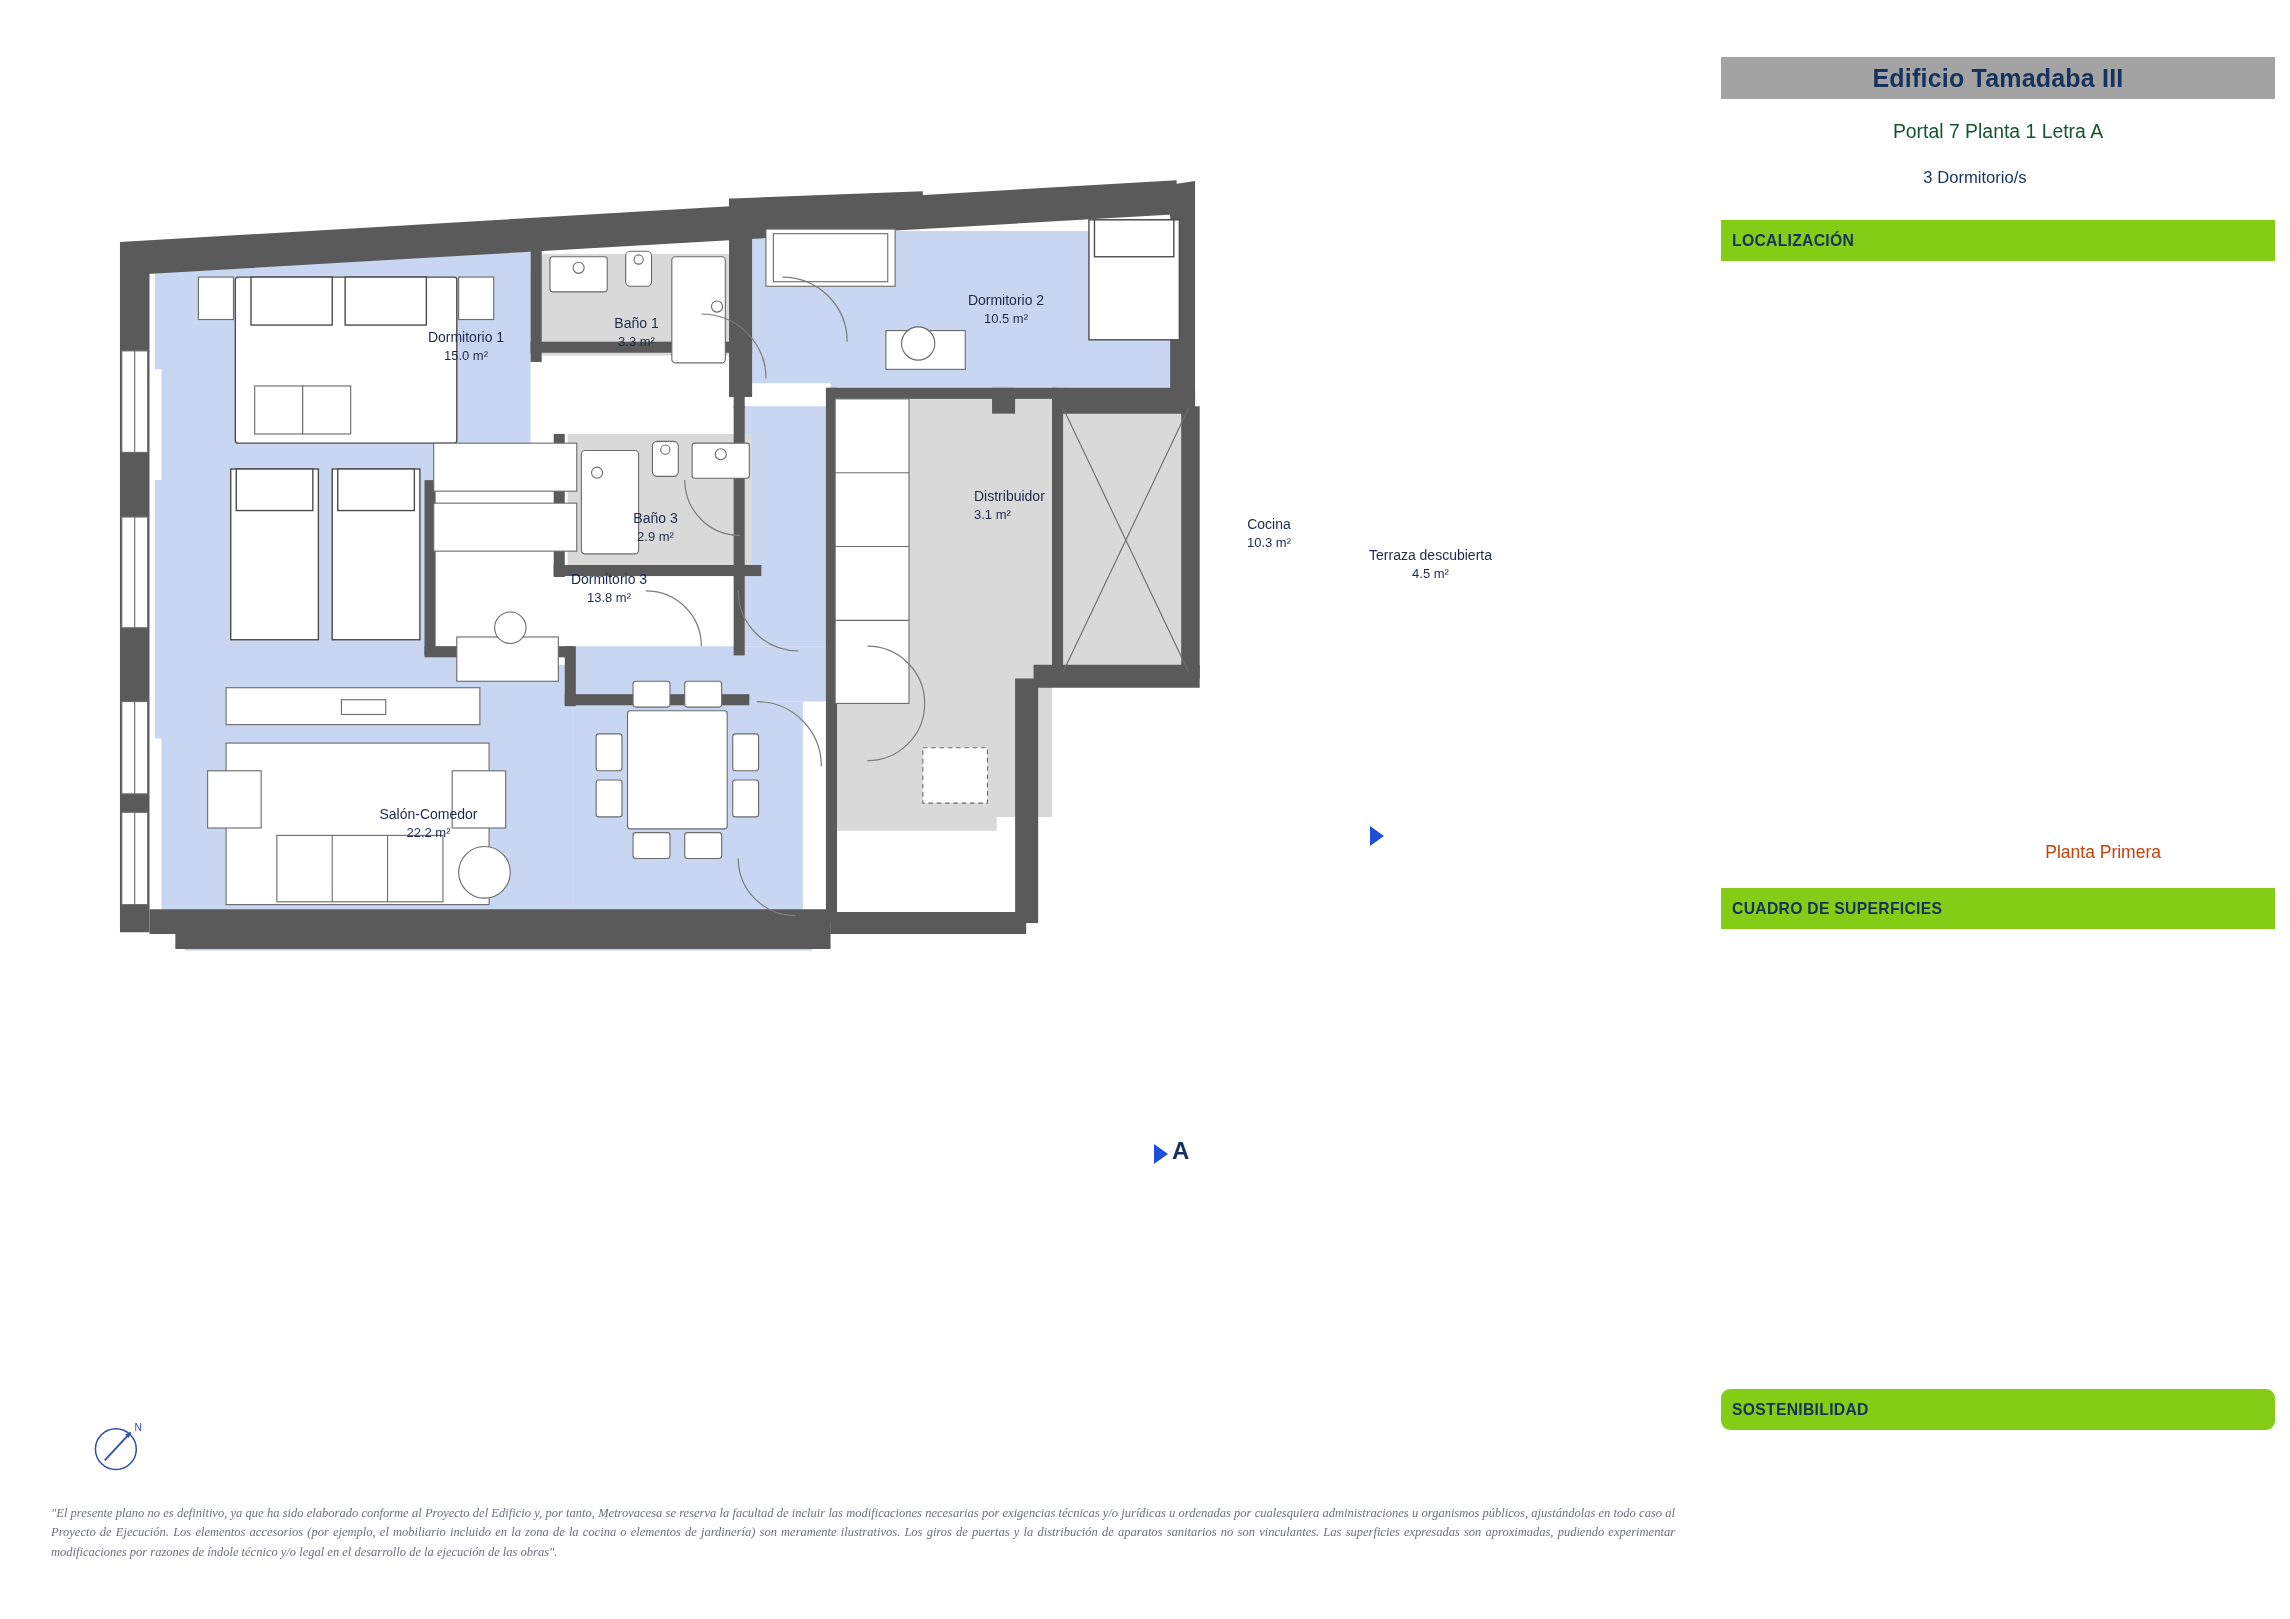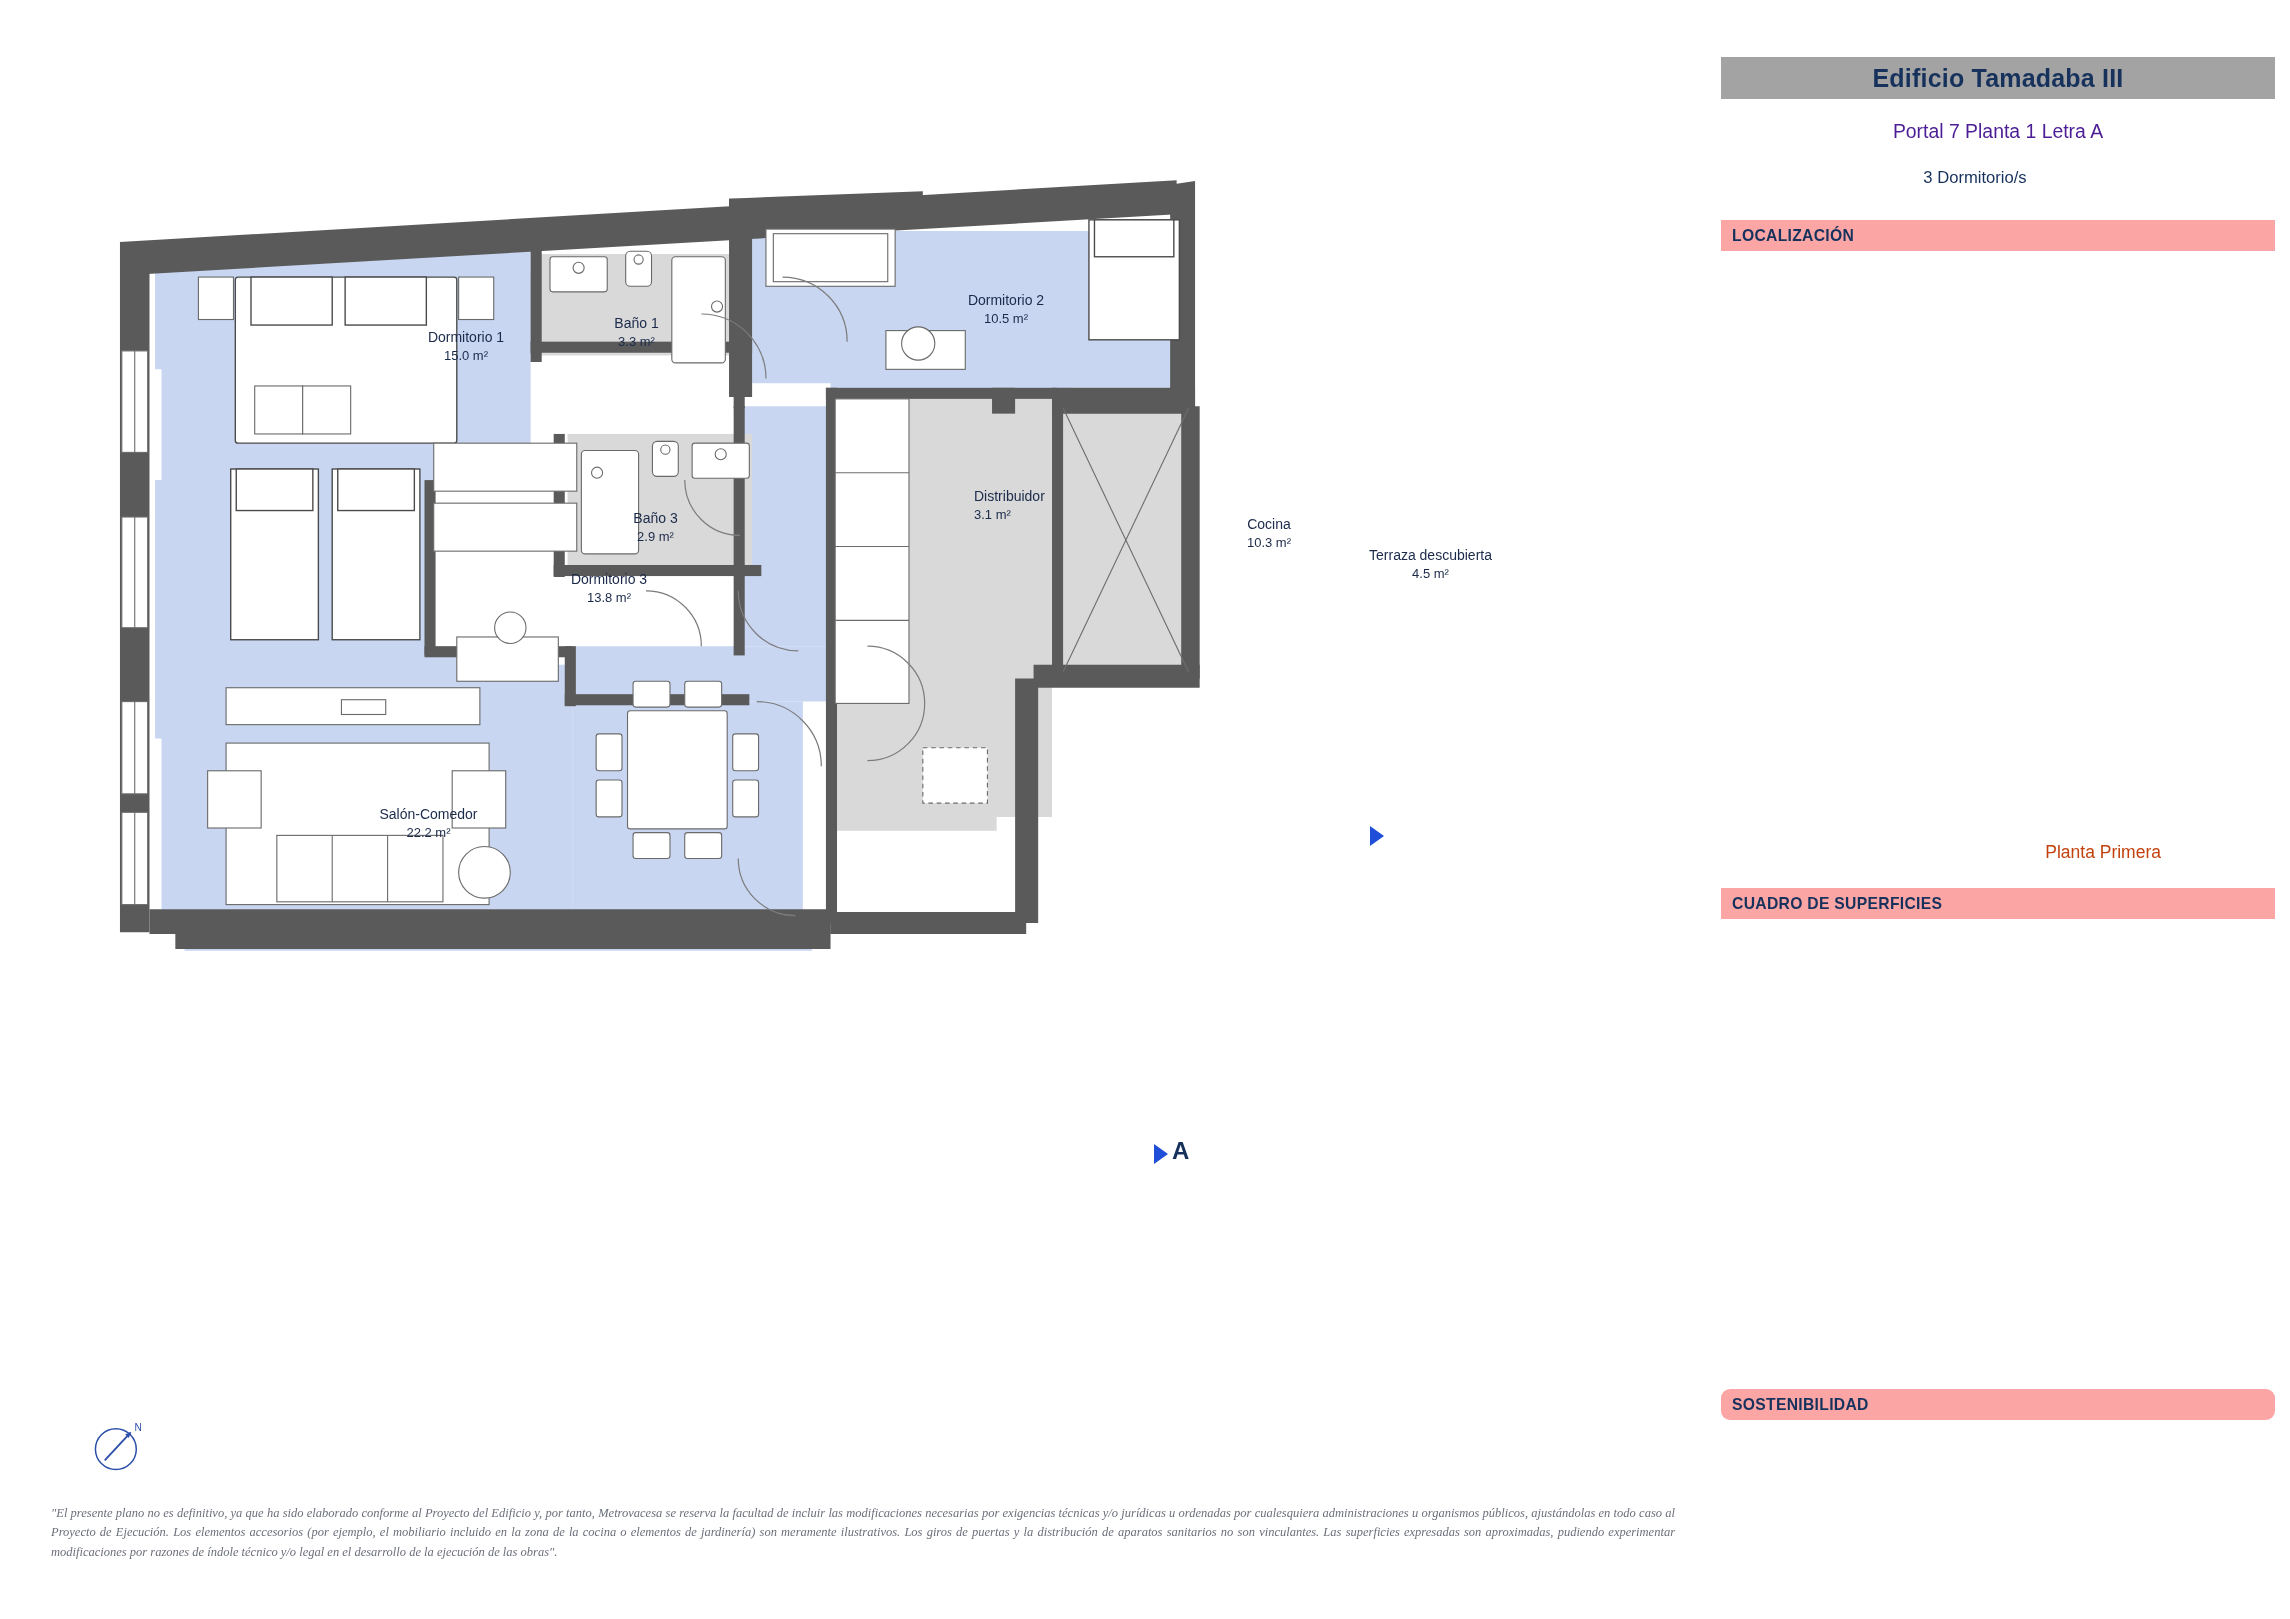--- a/index.html
+++ b/index.html
@@ -11,28 +11,28 @@
   .sidebar{position:absolute;left:1707px;top:0;width:583px;height:1620px;}
 
   
   .title-bar{
     position:absolute;left:14px;top:57px;width:554px;height:42px;
     background:#a3a3a3;display:flex;align-items:center;justify-content:center;
   }
   .title-bar span{font-size:25px;font-weight:bold;color:#16325c;letter-spacing:0.2px;}
   .subtitle{
     position:absolute;left:14px;top:120px;width:554px;text-align:center;
-    font-size:19.4px;color:#4c1d95;
+    font-size:19.4px;color:#14532d;
   }
   .sub2{
     position:absolute;left:14px;top:168px;width:554px;text-align:center;
     font-size:16.6px;color:#16325c;padding-right:46px;box-sizing:border-box;
   }
   .band{
-    position:absolute;left:14px;width:554px;height:31px;background:#fca5a5;
+    position:absolute;left:14px;width:554px;height:41px;background:#84cc16;
     display:flex;align-items:center;
   }
   .band span{font-size:15.7px;font-weight:bold;color:#16325c;padding-left:11px;letter-spacing:0.3px;}
   .loc-band{top:220px;}
   .sup-band{top:888px;}
   .sost-band{top:1389px;border-radius:9px;}
   .planta-label{
     position:absolute;left:14px;top:842px;width:554px;text-align:right;
     padding-right:114px;box-sizing:border-box;font-size:17.5px;color:#c2410c;
   }

